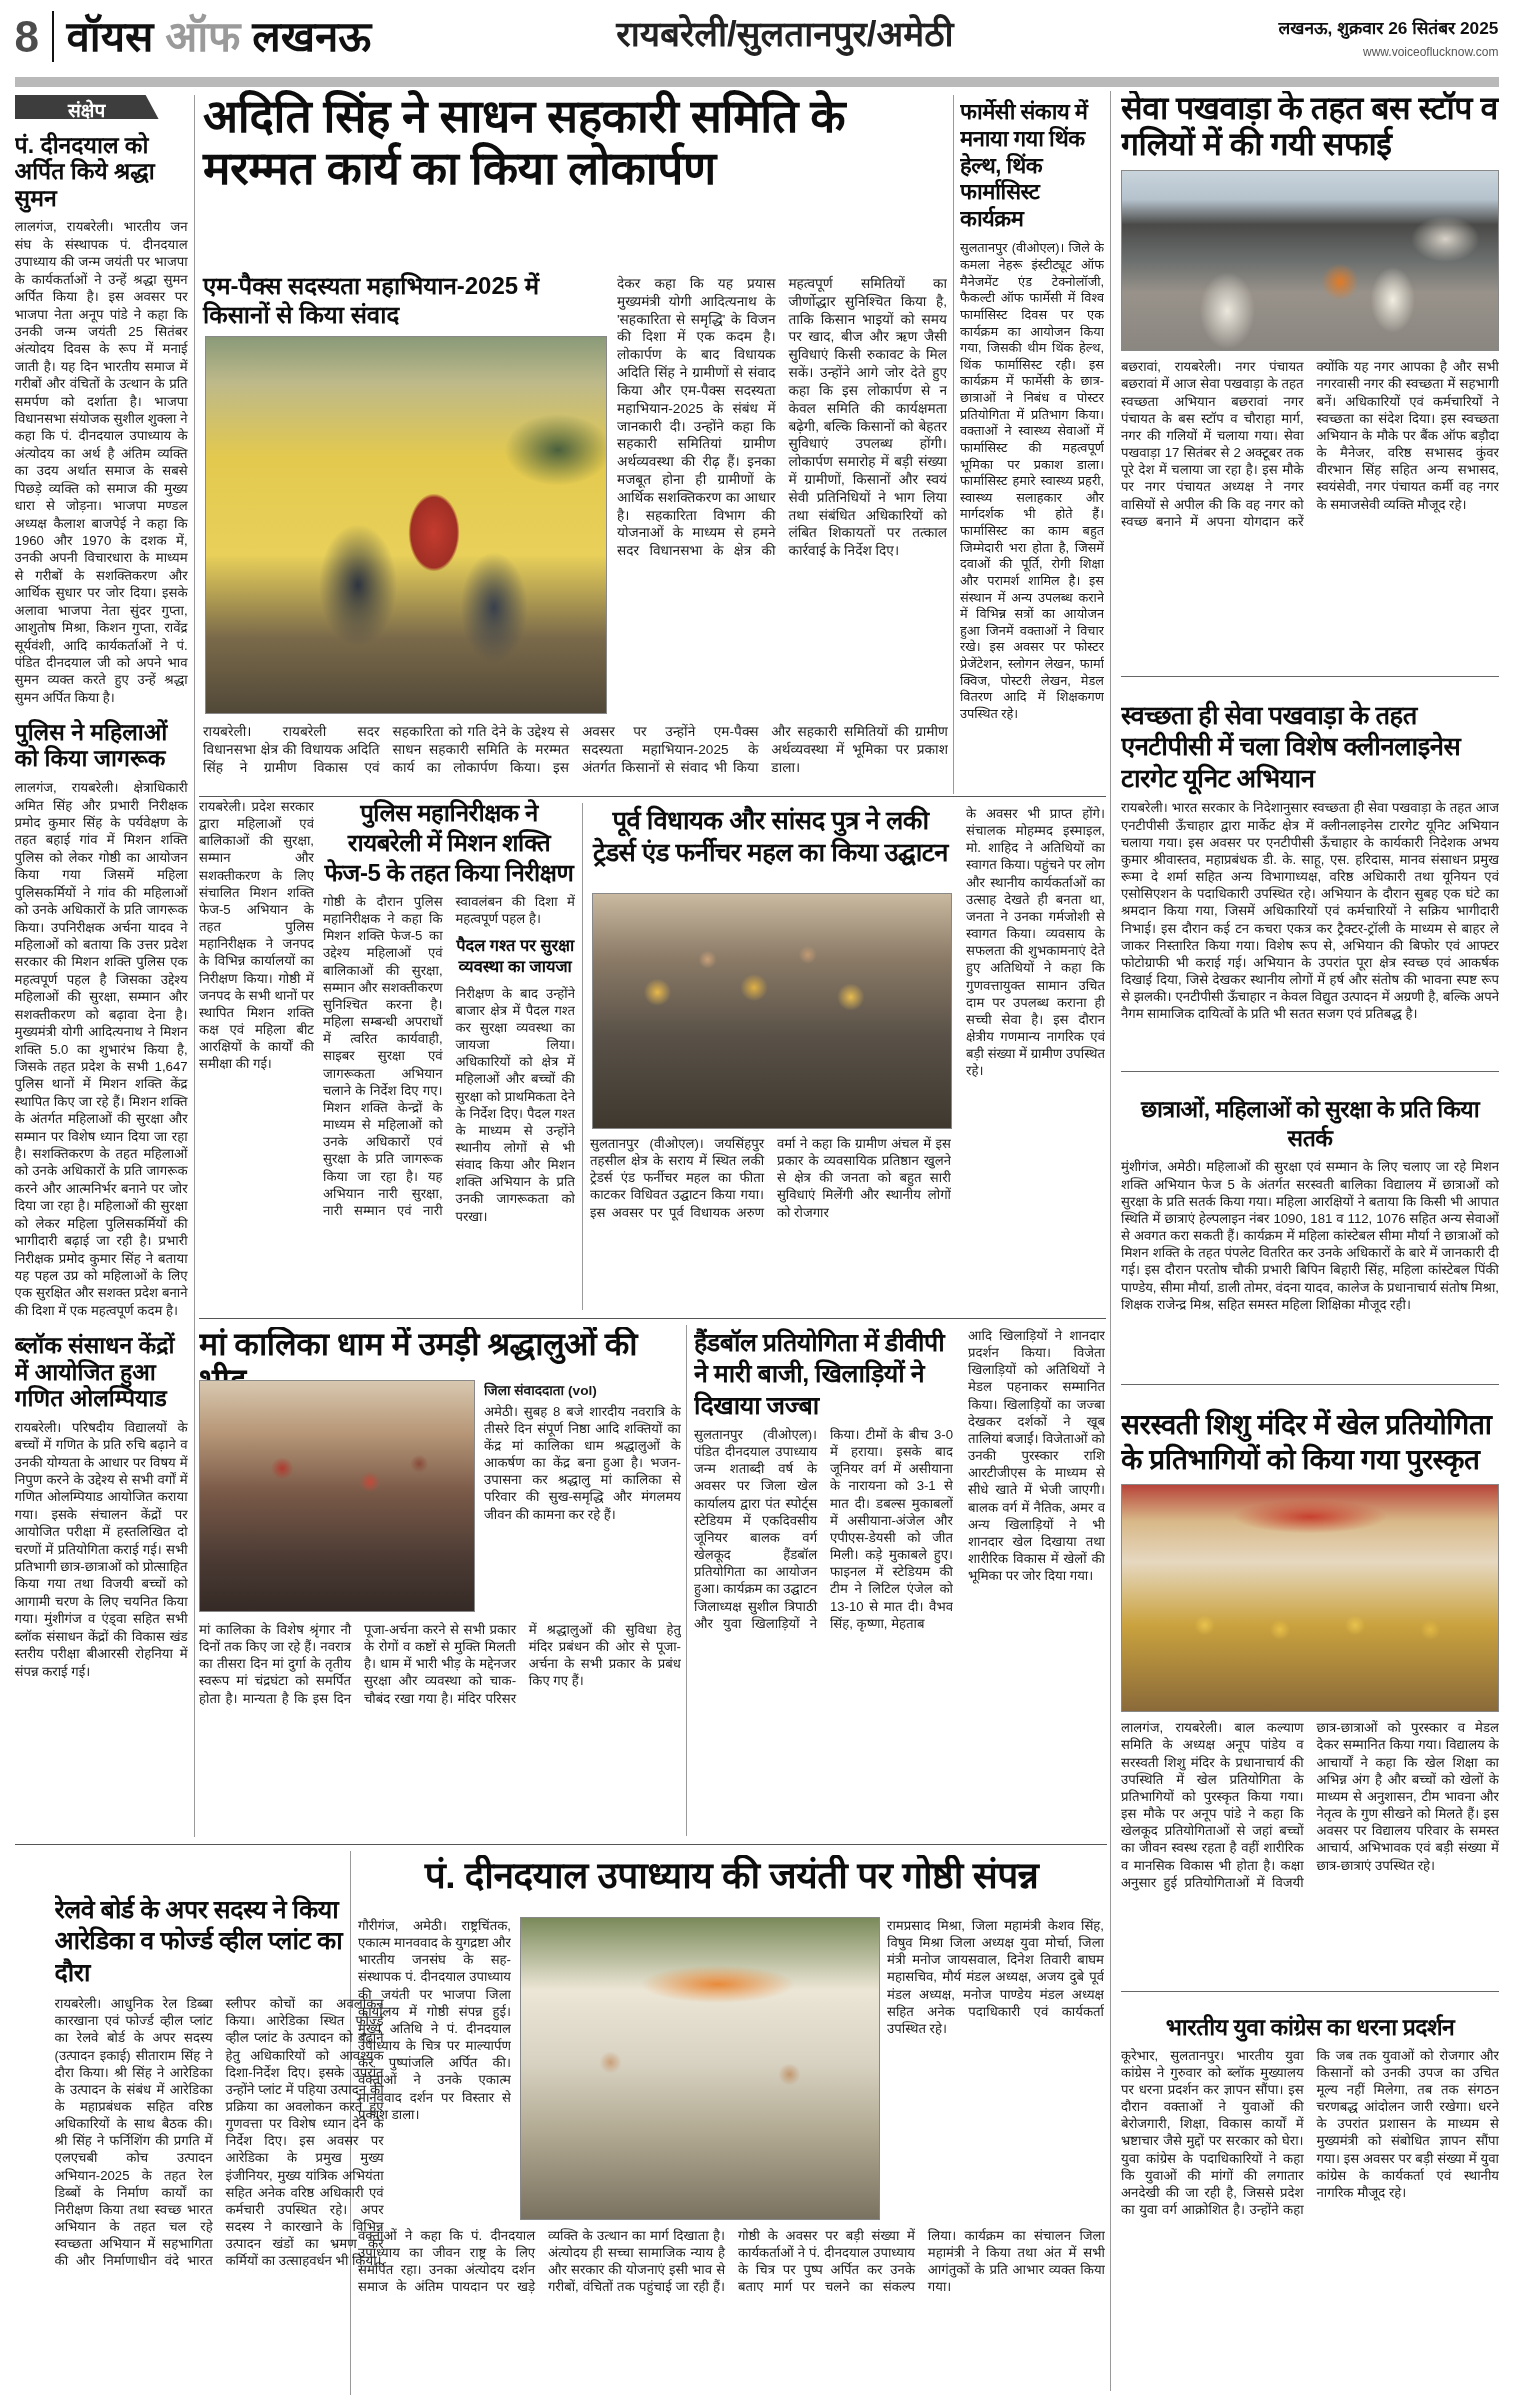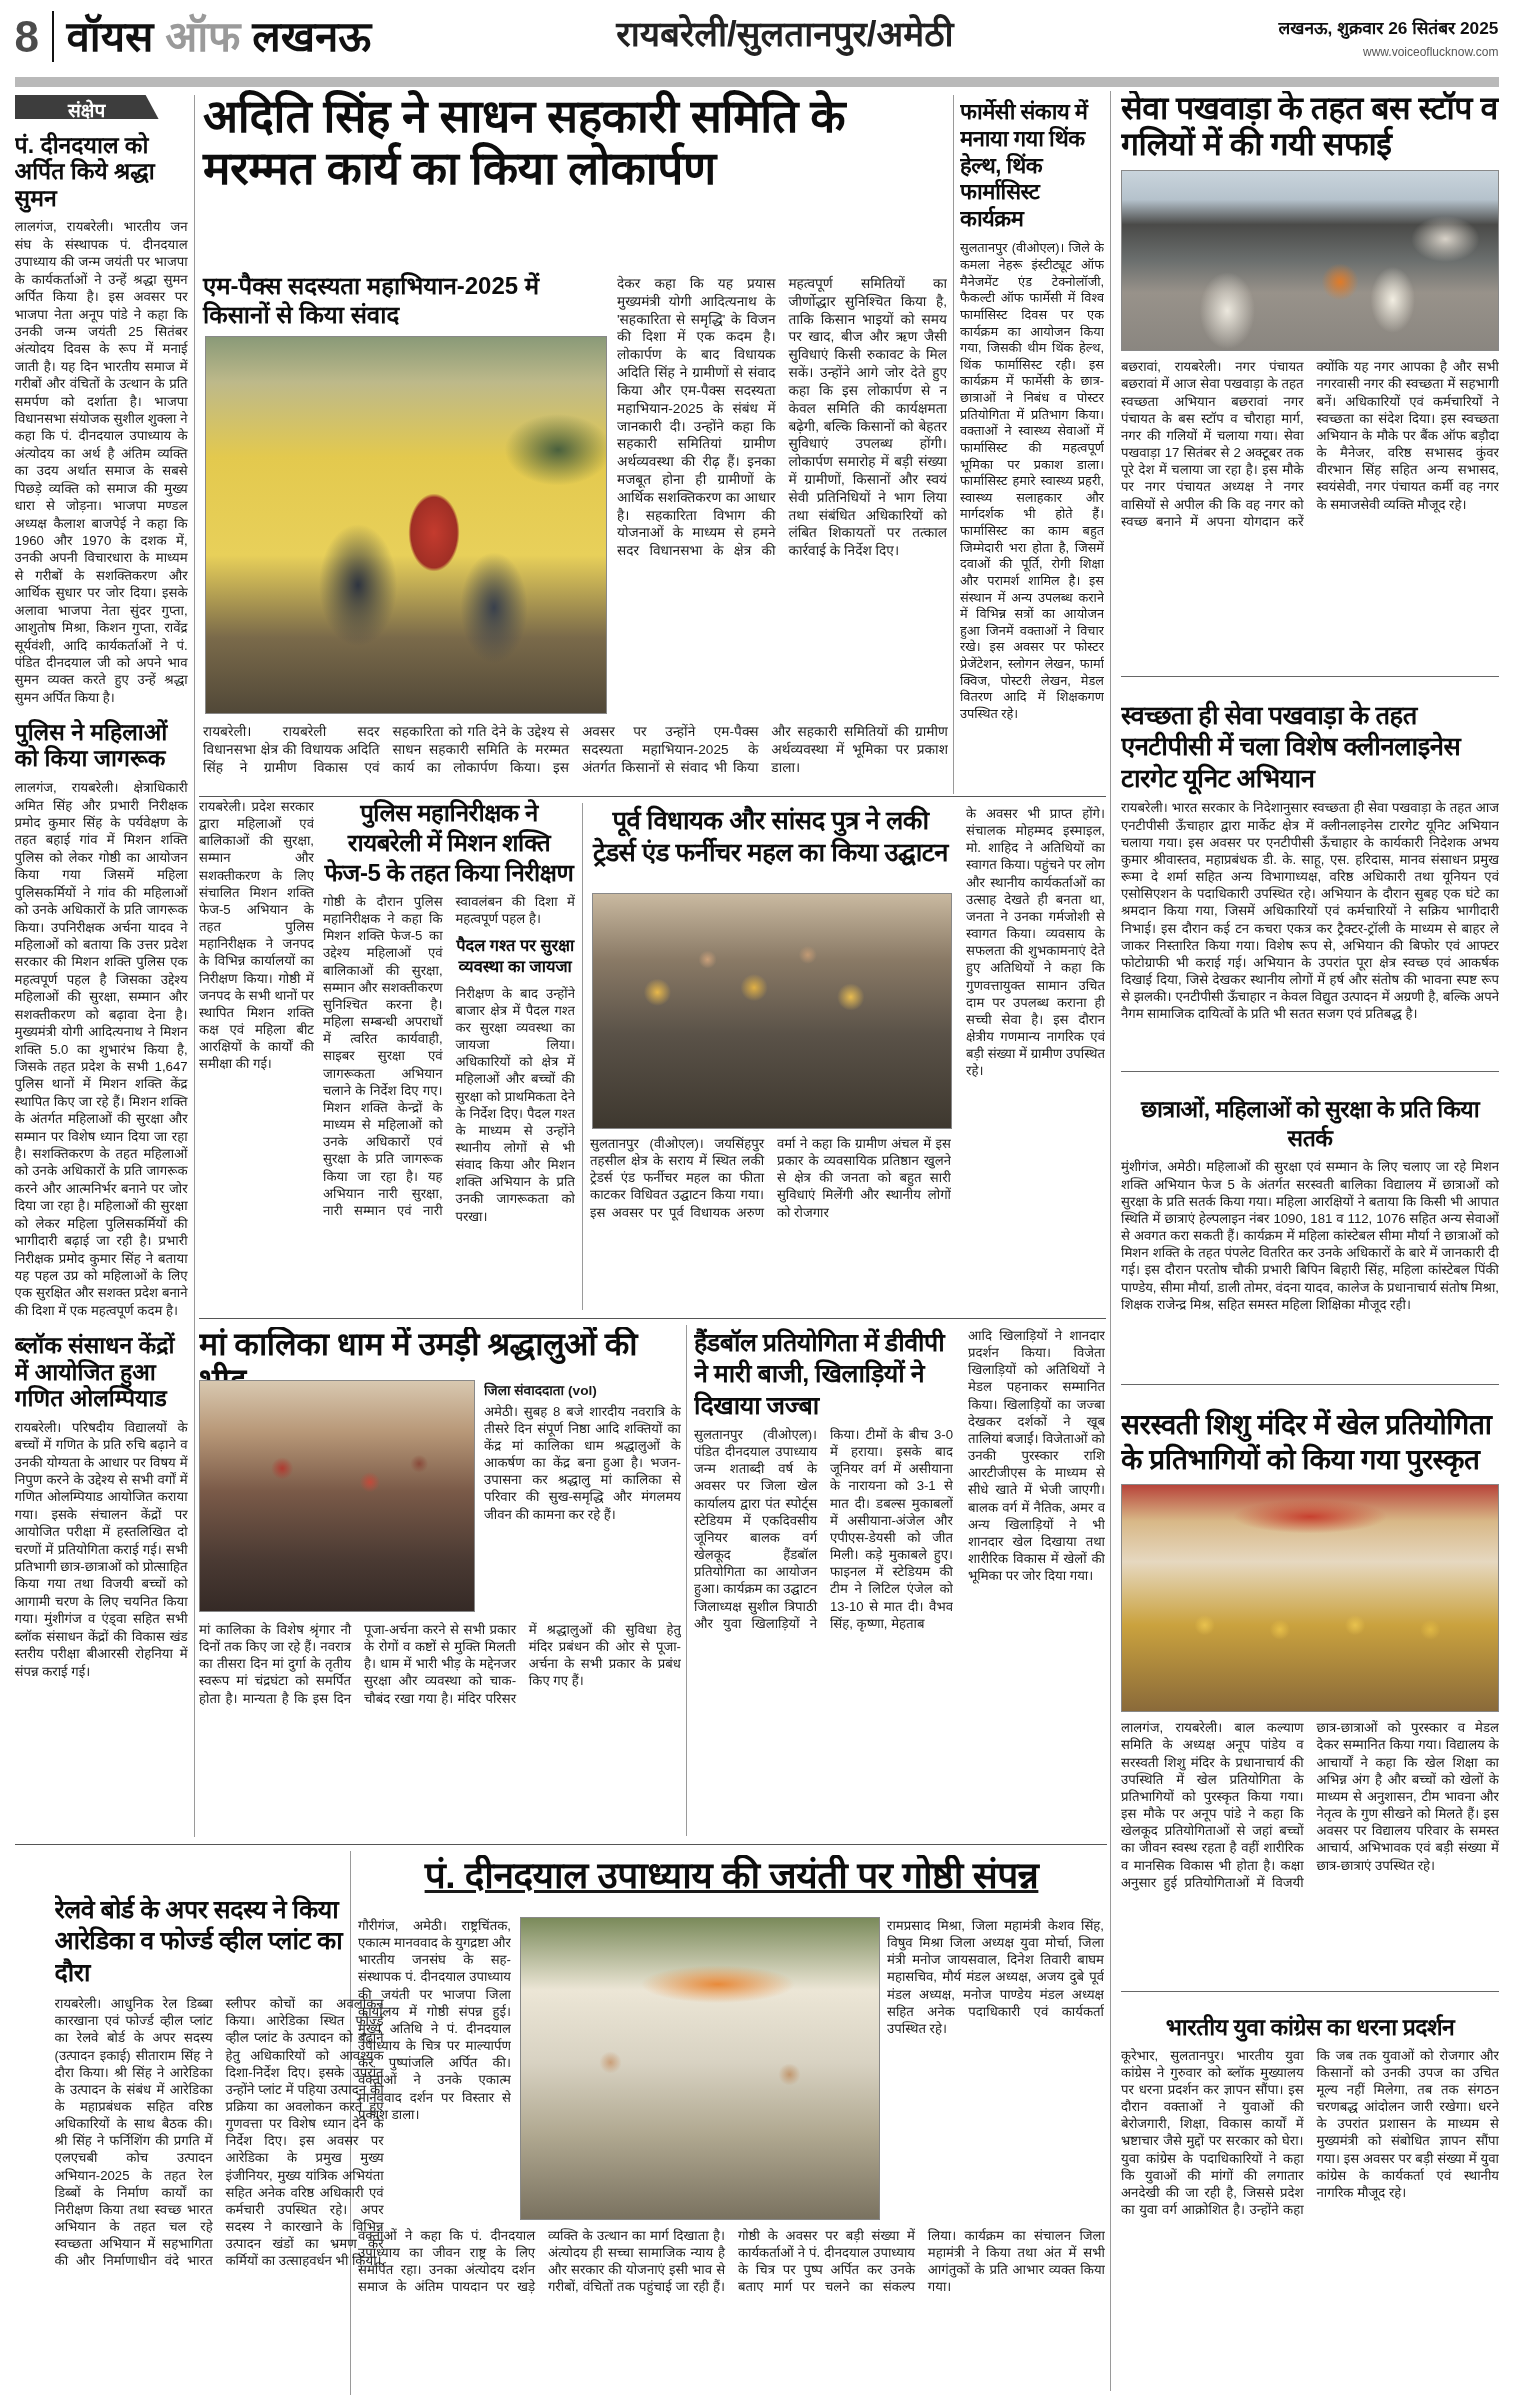--- a/index.html
+++ b/index.html
@@ -204,21 +204,21 @@
     <div class="abs hl t-hand" style="left:0;top:0;width:259px;">हैंडबॉल प्रतियोगिता में डीवीपी ने मारी बाजी, खिलाड़ियों ने दिखाया जज्बा</div>
     <div class="abs body-text" style="right:0;top:0;width:137px;height:509px;font-size:13.2px;">आदि खिलाड़ियों ने शानदार प्रदर्शन किया। विजेता खिलाड़ियों को अतिथियों ने मेडल पहनाकर सम्मानित किया। खिलाड़ियों का जज्बा देखकर दर्शकों ने खूब तालियां बजाईं। विजेताओं को उनकी पुरस्कार राशि आरटीजीएस के माध्यम से सीधे खाते में भेजी जाएगी। बालक वर्ग में नैतिक, अमर व अन्य खिलाड़ियों ने भी शानदार खेल दिखाया तथा शारीरिक विकास में खेलों की भूमिका पर जोर दिया गया।</div>
     <div class="abs body-text cols2" style="left:0;top:99px;width:259px;height:407px;font-size:13.2px;">सुलतानपुर (वीओएल)। पंडित दीनदयाल उपाध्याय जन्म शताब्दी वर्ष के अवसर पर जिला खेल कार्यालय द्वारा पंत स्पोर्ट्स स्टेडियम में एकदिवसीय जूनियर बालक वर्ग खेलकूद हैंडबॉल प्रतियोगिता का आयोजन हुआ। कार्यक्रम का उद्घाटन जिलाध्यक्ष सुशील त्रिपाठी और युवा खिलाड़ियों ने किया। टीमों के बीच 3-0 में हराया। इसके बाद जूनियर वर्ग में असीयाना के नारायना को 3-1 से मात दी। डबल्स मुकाबलों में असीयाना-अंजेल और एपीएस-डेयसी को जीत मिली। कड़े मुकाबले हुए। फाइनल में स्टेडियम की टीम ने लिटिल एंजेल को 13-10 से मात दी। वैभव सिंह, कृष्णा, मेहताब</div>
   </div>
 
   <div class="abs" style="left:14.6px;top:1894px;width:329px;height:540px;overflow:hidden;margin-left:40px;">
     <div class="hl t-rail">रेलवे बोर्ड के अपर सदस्य ने किया आरेडिका व फोर्ज्ड व्हील प्लांट का दौरा</div>
     <div class="body-text cols2" style="margin-top:7.3px;height:465px;font-size:13.2px;">रायबरेली। आधुनिक रेल डिब्बा कारखाना एवं फोर्ज्ड व्हील प्लांट का रेलवे बोर्ड के अपर सदस्य (उत्पादन इकाई) सीताराम सिंह ने दौरा किया। श्री सिंह ने आरेडिका के उत्पादन के संबंध में आरेडिका के महाप्रबंधक सहित वरिष्ठ अधिकारियों के साथ बैठक की। श्री सिंह ने फर्निशिंग की प्रगति में एलएचबी कोच उत्पादन अभियान-2025 के तहत रेल डिब्बों के निर्माण कार्यों का निरीक्षण किया तथा स्वच्छ भारत अभियान के तहत चल रहे स्वच्छता अभियान में सहभागिता की और निर्माणाधीन वंदे भारत स्लीपर कोचों का अवलोकन किया। आरेडिका स्थित फोर्ज्ड व्हील प्लांट के उत्पादन को बढ़ाने हेतु अधिकारियों को आवश्यक दिशा-निर्देश दिए। इसके उपरांत उन्होंने प्लांट में पहिया उत्पादन की प्रक्रिया का अवलोकन करते हुए गुणवत्ता पर विशेष ध्यान देने के निर्देश दिए। इस अवसर पर आरेडिका के प्रमुख मुख्य इंजीनियर, मुख्य यांत्रिक अभियंता सहित अनेक वरिष्ठ अधिकारी एवं कर्मचारी उपस्थित रहे। अपर सदस्य ने कारखाने के विभिन्न उत्पादन खंडों का भ्रमण कर कर्मियों का उत्साहवर्धन भी किया।</div>
   </div>
 
-  <div class="abs" style="left:358px;top:1855px;width:747px;height:540px;overflow:hidden;text-decoration:underline;">
+  <div class="abs" style="left:358px;top:1855px;width:747px;height:540px;overflow:hidden;">
     <div class="hl t-gosthi" style="width:100%;">पं. दीनदयाल उपाध्याय की जयंती पर गोष्ठी संपन्न</div>
     <div class="abs body-text" style="left:0;top:62px;width:153px;height:301px;font-size:13.2px;">गौरीगंज, अमेठी। राष्ट्रचिंतक, एकात्म मानववाद के युगद्रष्टा और भारतीय जनसंघ के सह-संस्थापक पं. दीनदयाल उपाध्याय की जयंती पर भाजपा जिला कार्यालय में गोष्ठी संपन्न हुई। मुख्य अतिथि ने पं. दीनदयाल उपाध्याय के चित्र पर माल्यार्पण कर पुष्पांजलि अर्पित की। वक्ताओं ने उनके एकात्म मानववाद दर्शन पर विस्तार से प्रकाश डाला।</div>
     <div class="abs photo ph-gosthi" style="left:162px;top:62px;width:358px;height:301px;"></div>
     <div class="abs body-text" style="left:529px;top:62px;width:217px;height:301px;font-size:13.2px;">रामप्रसाद मिश्रा, जिला महामंत्री केशव सिंह, विषुव मिश्रा जिला अध्यक्ष युवा मोर्चा, जिला मंत्री मनोज जायसवाल, दिनेश तिवारी बाघम महासचिव, मौर्य मंडल अध्यक्ष, अजय दुबे पूर्व मंडल अध्यक्ष, मनोज पाण्डेय मंडल अध्यक्ष सहित अनेक पदाधिकारी एवं कार्यकर्ता उपस्थित रहे।</div>
     <div class="abs body-text cols4" style="left:0;top:372px;width:747px;height:164px;font-size:13.2px;">वक्ताओं ने कहा कि पं. दीनदयाल उपाध्याय का जीवन राष्ट्र के लिए समर्पित रहा। उनका अंत्योदय दर्शन समाज के अंतिम पायदान पर खड़े व्यक्ति के उत्थान का मार्ग दिखाता है। अंत्योदय ही सच्चा सामाजिक न्याय है और सरकार की योजनाएं इसी भाव से गरीबों, वंचितों तक पहुंचाई जा रही हैं। गोष्ठी के अवसर पर बड़ी संख्या में कार्यकर्ताओं ने पं. दीनदयाल उपाध्याय के चित्र पर पुष्प अर्पित कर उनके बताए मार्ग पर चलने का संकल्प लिया। कार्यक्रम का संचालन जिला महामंत्री ने किया तथा अंत में सभी आगंतुकों के प्रति आभार व्यक्त किया गया।</div>
   </div>
 
 </div>
 
 

